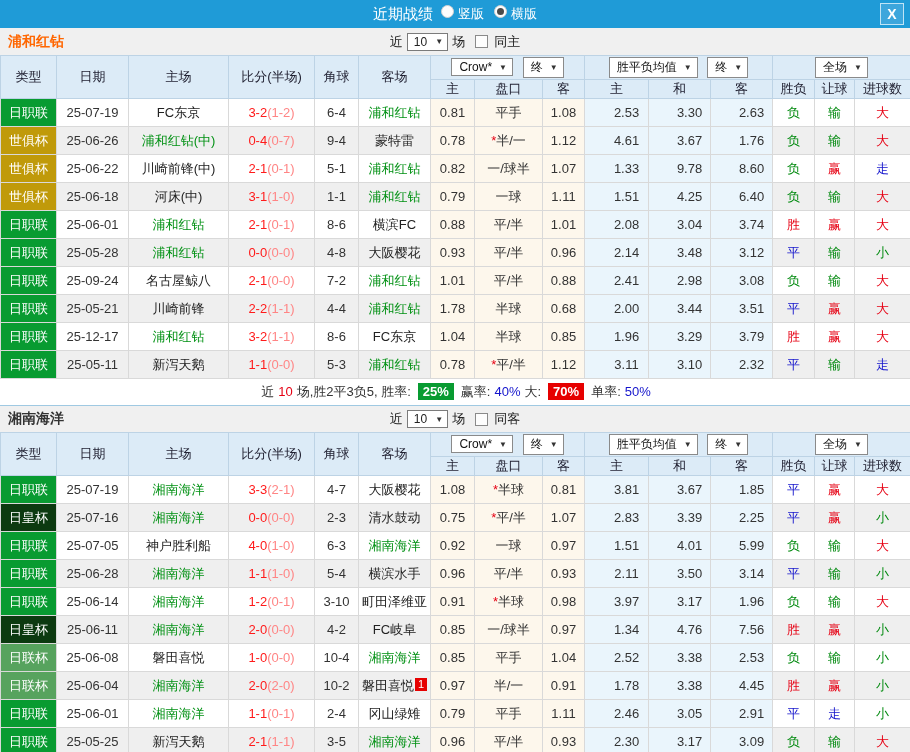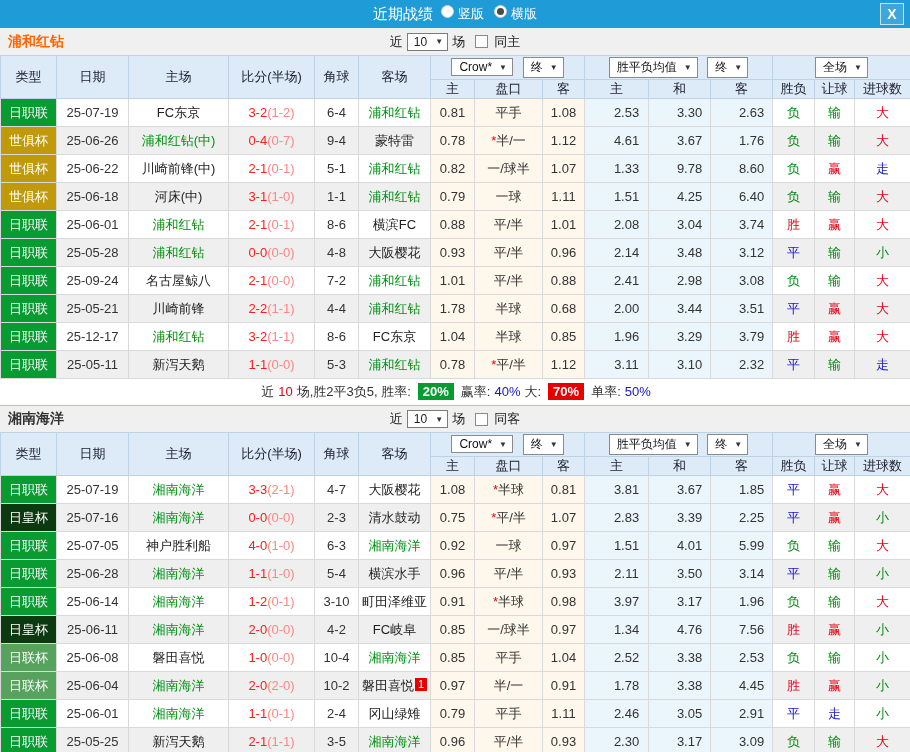--- a/index.html
+++ b/index.html
@@ -335,21 +335,21 @@
           <td class="plain" style="color: rgb(2, 138, 15);">输</td>
           <td class="plain" style="color: rgb(20, 20, 204);">走</td>
         </tr>
       </tbody>
   </table>
 
   <div class="summary">
     <span class="seg">近</span>
       <span class="red-num">10</span>
       <span class="seg">场,胜2平3负5, 胜率:</span>
-    <span class="chip green">20%</span>
+    <span class="chip green">25%</span>
     <span class="seg">赢率:</span>
       <span class="blue-num">40%</span>
     <span class="seg">大:</span>
     <span class="chip redbg">70%</span>
     <span class="seg">单率:</span>
       <span class="blue-num">50%</span>
   </div>
 </div>
 
 <div class="section2">

